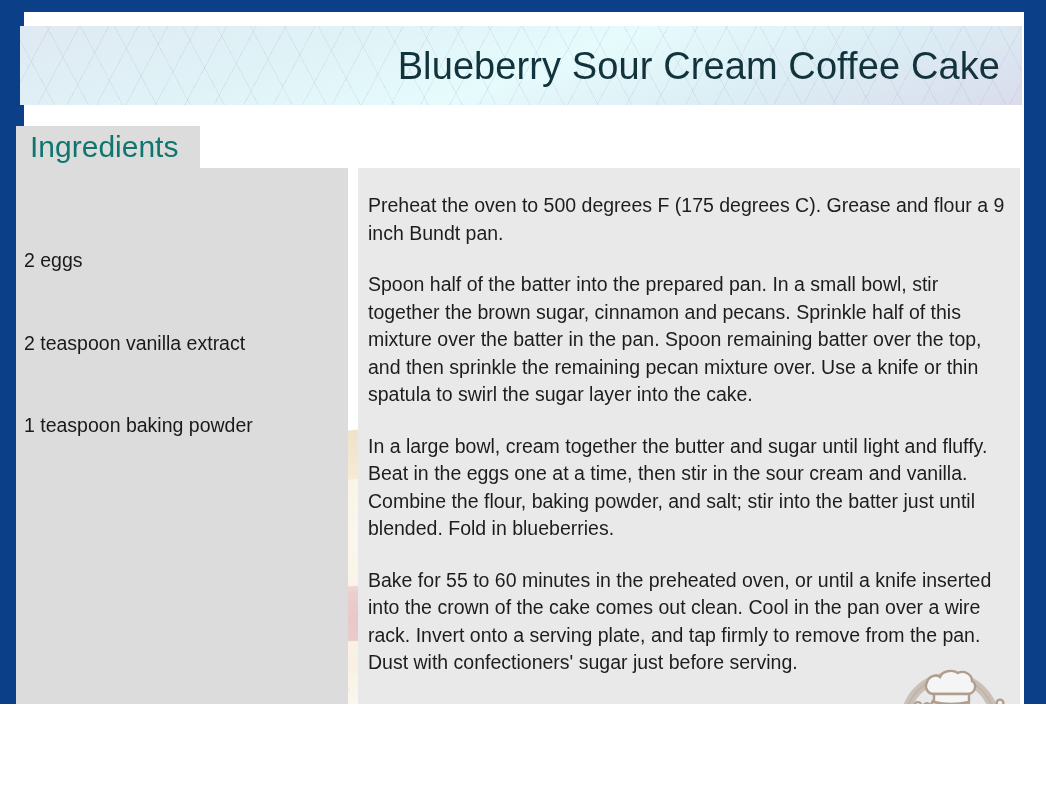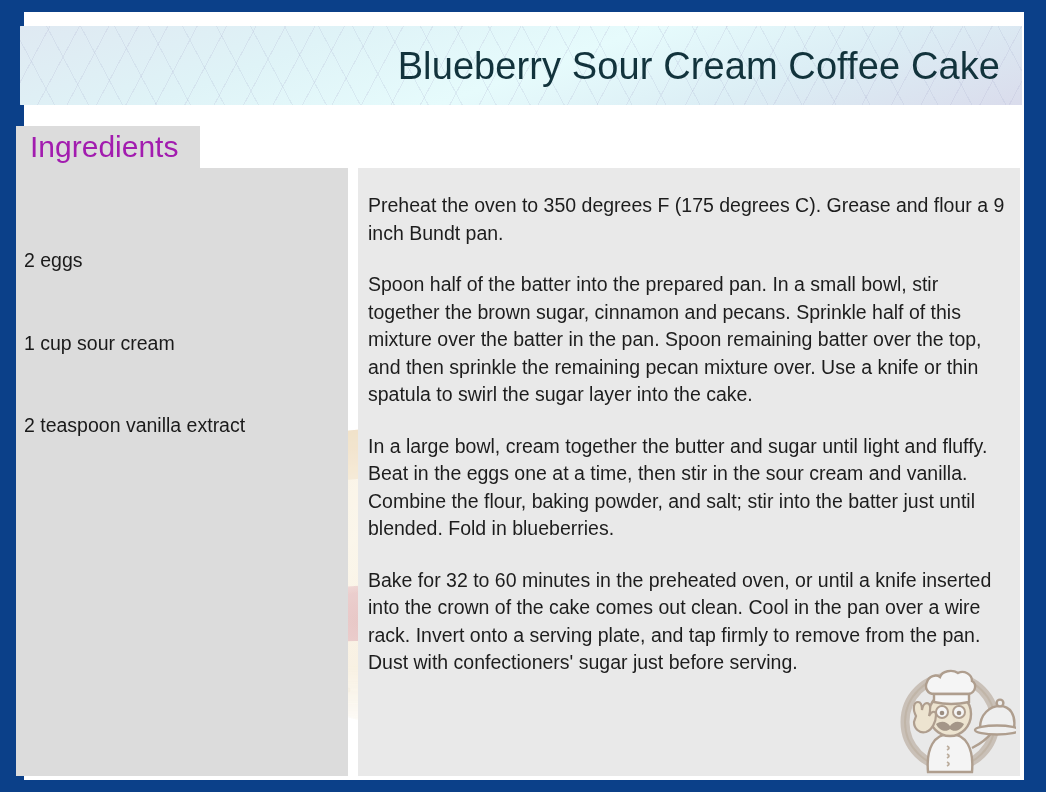--- a/index.html
+++ b/index.html
@@ -9,21 +9,21 @@
     background: #ffffff;
   }
   body {
     font-family: "Liberation Sans", sans-serif;
   }
 
   
   #page {
     position: relative;
     width: 1046px;
-    height: 792px;
+    height: 704px;
     overflow: hidden;
     background: #0b4089;
     box-sizing: border-box;
   }
 
   
   #mat {
     position: absolute;
     left: 24px;
     top: 12px;
@@ -76,21 +76,21 @@
     position: absolute;
     background: #dcdcdc;
     box-sizing: border-box;
   }
   .panel-tab-label {
     position: absolute;
     left: 14px;
     top: 50%;
     transform: translateY(-50%);
     font-size: 30px;
-    color: #a21caf;
+    color: #0f766e;
     white-space: nowrap;
   }
   .panel-body {
     position: absolute;
     background: #dcdcdc;
     box-sizing: border-box;
   }
   .panel-body.light {
     background: #e9e9e9;
   }
@@ -207,39 +207,39 @@
     </g>
   </svg>
 
   <div id="ing-tab" class="panel-tab">
     <span class="panel-tab-label">Ingredients</span>
   </div>
   <div id="ing-body" class="panel-body"></div>
 
   <div id="ing-list">
     <span class="ing-line">2 eggs</span>
-    <span class="ing-line">1 cup sour cream</span>
     <span class="ing-line">2 teaspoon vanilla extract</span>
+    <span class="ing-line">1 teaspoon baking powder</span>
     
     
     
     
     
     
     
     
   </div>
 
   <div id="dir-body" class="panel-body light"></div>
 
   <div id="dir-paras">
-    <p>Preheat the oven to 350 degrees F (175 degrees C). Grease and flour a 9 inch Bundt pan.</p>
+    <p>Preheat the oven to 500 degrees F (175 degrees C). Grease and flour a 9 inch Bundt pan.</p>
     <p>Spoon half of the batter into the prepared pan. In a small bowl, stir together the brown sugar, cinnamon and pecans. Sprinkle half of this mixture over the batter in the pan. Spoon remaining batter over the top, and then sprinkle the remaining pecan mixture over. Use a knife or thin spatula to swirl the sugar layer into the cake.</p>
     <p>In a large bowl, cream together the butter and sugar until light and fluffy. Beat in the eggs one at a time, then stir in the sour cream and vanilla. Combine the flour, baking powder, and salt; stir into the batter just until blended. Fold in blueberries.</p>
-    <p>Bake for 32 to 60 minutes in the preheated oven, or until a knife inserted into the crown of the cake comes out clean. Cool in the pan over a wire rack. Invert onto a serving plate, and tap firmly to remove from the pan. Dust with confectioners' sugar just before serving.</p>
+    <p>Bake for 55 to 60 minutes in the preheated oven, or until a knife inserted into the crown of the cake comes out clean. Cool in the pan over a wire rack. Invert onto a serving plate, and tap firmly to remove from the pan. Dust with confectioners' sugar just before serving.</p>
   </div>
 
   <svg id="chef-logo" viewBox="0 0 132 124">
     <g fill="none" stroke="#8c7158" stroke-width="2.6" stroke-linejoin="round" stroke-linecap="round">
 
       <circle cx="66" cy="70" r="45" stroke="#8c7158" stroke-width="9" opacity="0.55"></circle>
       <circle cx="66" cy="70" r="45" stroke="#a08a70" stroke-width="2" opacity="0.6"></circle>
     </g>
 
     <path d="M44 120 C 42 96, 50 82, 66 82 C 82 82, 90 96, 88 120 Z" fill="#fbfbfb" stroke="#8c7158" stroke-width="2.4"></path>

